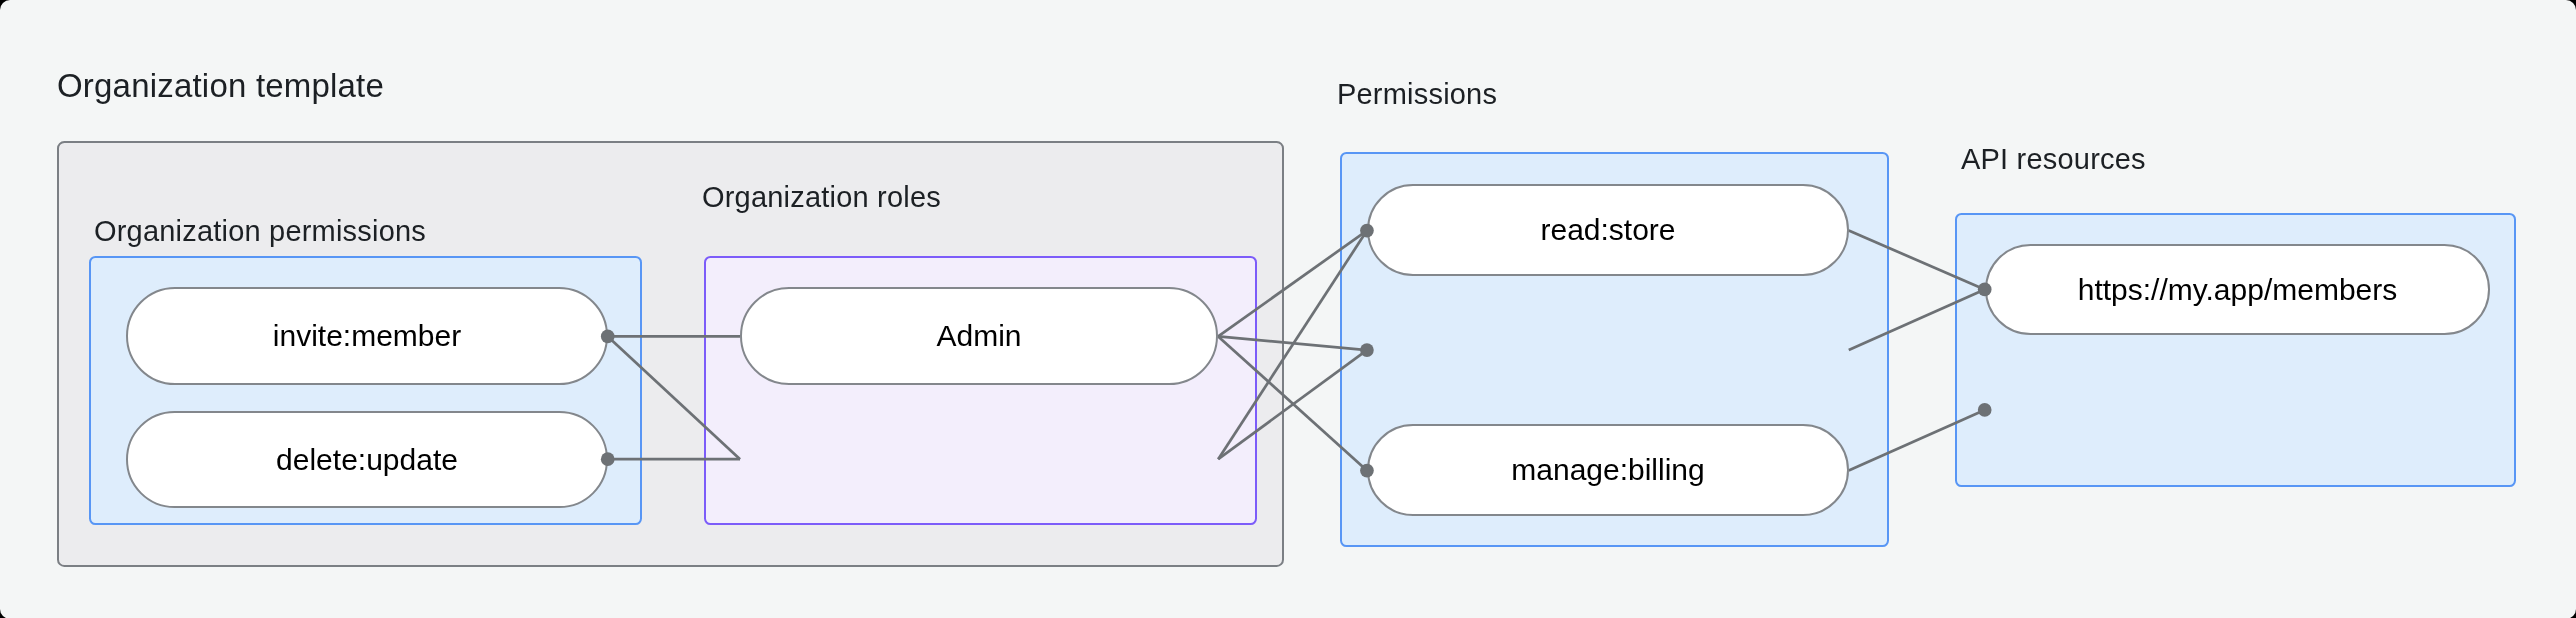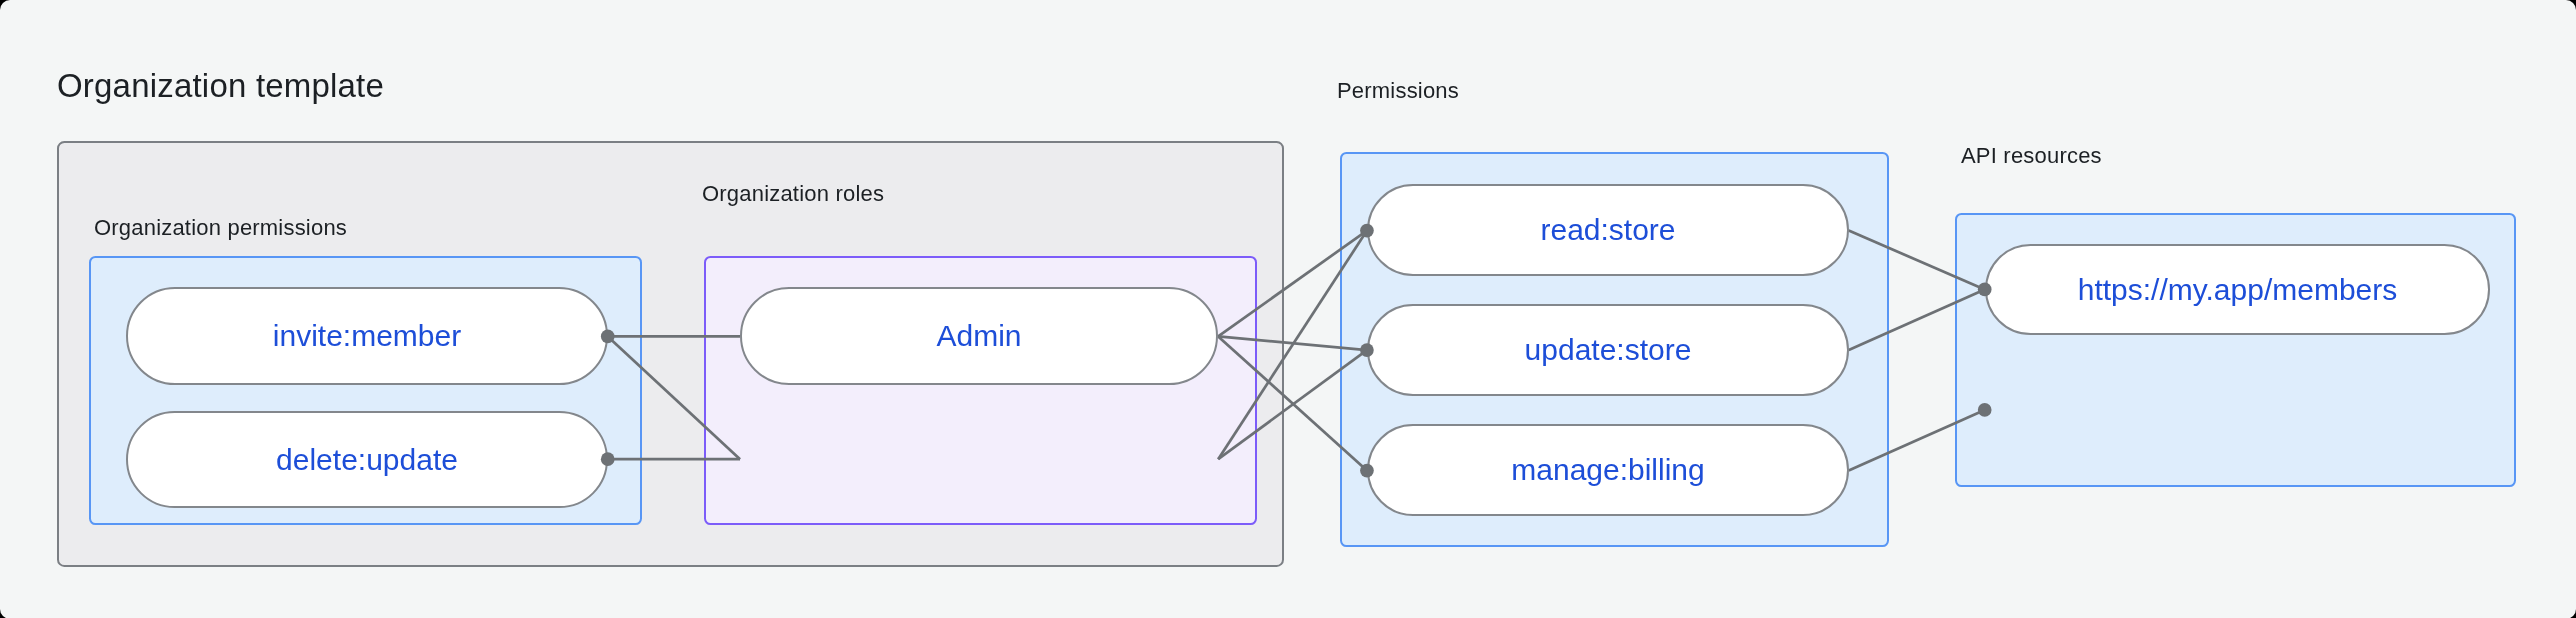--- a/index.html
+++ b/index.html
@@ -6,29 +6,29 @@
     --page-bg:#f4f6f6; --panel-bg:#ececee; --panel-border:#7b7f84;
     --blue-border:#5896f5; --blue-bg:#deedfc; --purple-border:#7c5cf9; --purple-bg:#f3eefc;
     --pill-border:#83878c; --pill-bg:#ffffff; --edge:#6d7175; --ink:#1c2024;
   }
   *{margin:0;padding:0;box-sizing:border-box;}
   html,body{width:2576px;height:619px;background:#000;}
   body{font-family:"Liberation Sans", sans-serif;}
   #stage{position:absolute;left:0;top:0;width:2576px;height:619px;background:var(--page-bg);
          border-radius:10px;overflow:hidden;}
   .abs{position:absolute;}
-  .group-label{font-size:22px;font-weight:500;color:var(--ink);letter-spacing:0.2px;white-space:nowrap;}
+  .group-label{font-size:29px;font-weight:500;color:var(--ink);letter-spacing:0.2px;white-space:nowrap;}
   .page-title{font-size:33px;font-weight:500;color:var(--ink);letter-spacing:0.2px;white-space:nowrap;}
   .panel{border:2.7px solid var(--panel-border);background:var(--panel-bg);border-radius:7.3px;z-index:1;}
   .subbox{border-radius:6.4px;z-index:1;}
   .subbox.blue{border:2.7px solid var(--blue-border);background:var(--blue-bg);}
   .subbox.purple{border:2.7px solid var(--purple-border);background:var(--purple-bg);}
   .pill{display:flex;align-items:center;justify-content:center;background:var(--pill-bg);
         border:2.7px solid var(--pill-border);border-radius:55px;z-index:3;
-        font-size:30px;color:#1d4ed8;white-space:nowrap;}
+        font-size:30px;color:#000000;white-space:nowrap;}
   svg.layer{position:absolute;left:0;top:0;z-index:2;pointer-events:none;}
   svg.layer.top{z-index:4;}
   .lbl{z-index:1;}
 
   
   #page-title{left:57px;top:67px;}
   #org-template-box{left:57px;top:141px;width:1227px;height:426px;}
   #org-permissions-label{left:94px;top:181px;margin-top:34px;}
   #org-roles-label{left:702px;top:181px;}
   #org-permissions-box{left:89px;top:256px;width:553px;height:269px;}
@@ -77,21 +77,20 @@
       <line x1="1335" y1="503" x2="1498" y2="383.5" stroke="#6d7175" stroke-width="3"></line>
       <line x1="2026" y1="252.5" x2="2175" y2="317" stroke="#6d7175" stroke-width="3"></line>
       <line x1="2026" y1="383.5" x2="2175" y2="317" stroke="#6d7175" stroke-width="3"></line>
       <line x1="2026" y1="515.5" x2="2175" y2="449" stroke="#6d7175" stroke-width="3"></line>
     </svg>
 
   <div class="abs pill" id="node-invite">invite:member</div>
   <div class="abs pill" id="node-delete">delete:update</div>
   <div class="abs pill" id="node-admin">Admin</div>
   <div class="abs pill" id="node-read">read:store</div>
-  <div class="abs pill" id="node-update">update:store</div>
   <div class="abs pill" id="node-members-api">https://my.app/members</div>
   <div class="abs pill" id="node-manage">manage:billing</div>
 
   <svg class="layer top" id="dots-layer" width="2576" height="619" viewBox="0 0 2823 678">
       <circle cx="666" cy="368.5" r="7.5" fill="#6d7175"></circle>
       <circle cx="666" cy="503" r="7.5" fill="#6d7175"></circle>
       <circle cx="1498" cy="252.5" r="7.5" fill="#6d7175"></circle>
       <circle cx="1498" cy="383.5" r="7.5" fill="#6d7175"></circle>
       <circle cx="1498" cy="515.5" r="7.5" fill="#6d7175"></circle>
       <circle cx="2175" cy="317" r="7.5" fill="#6d7175"></circle>

